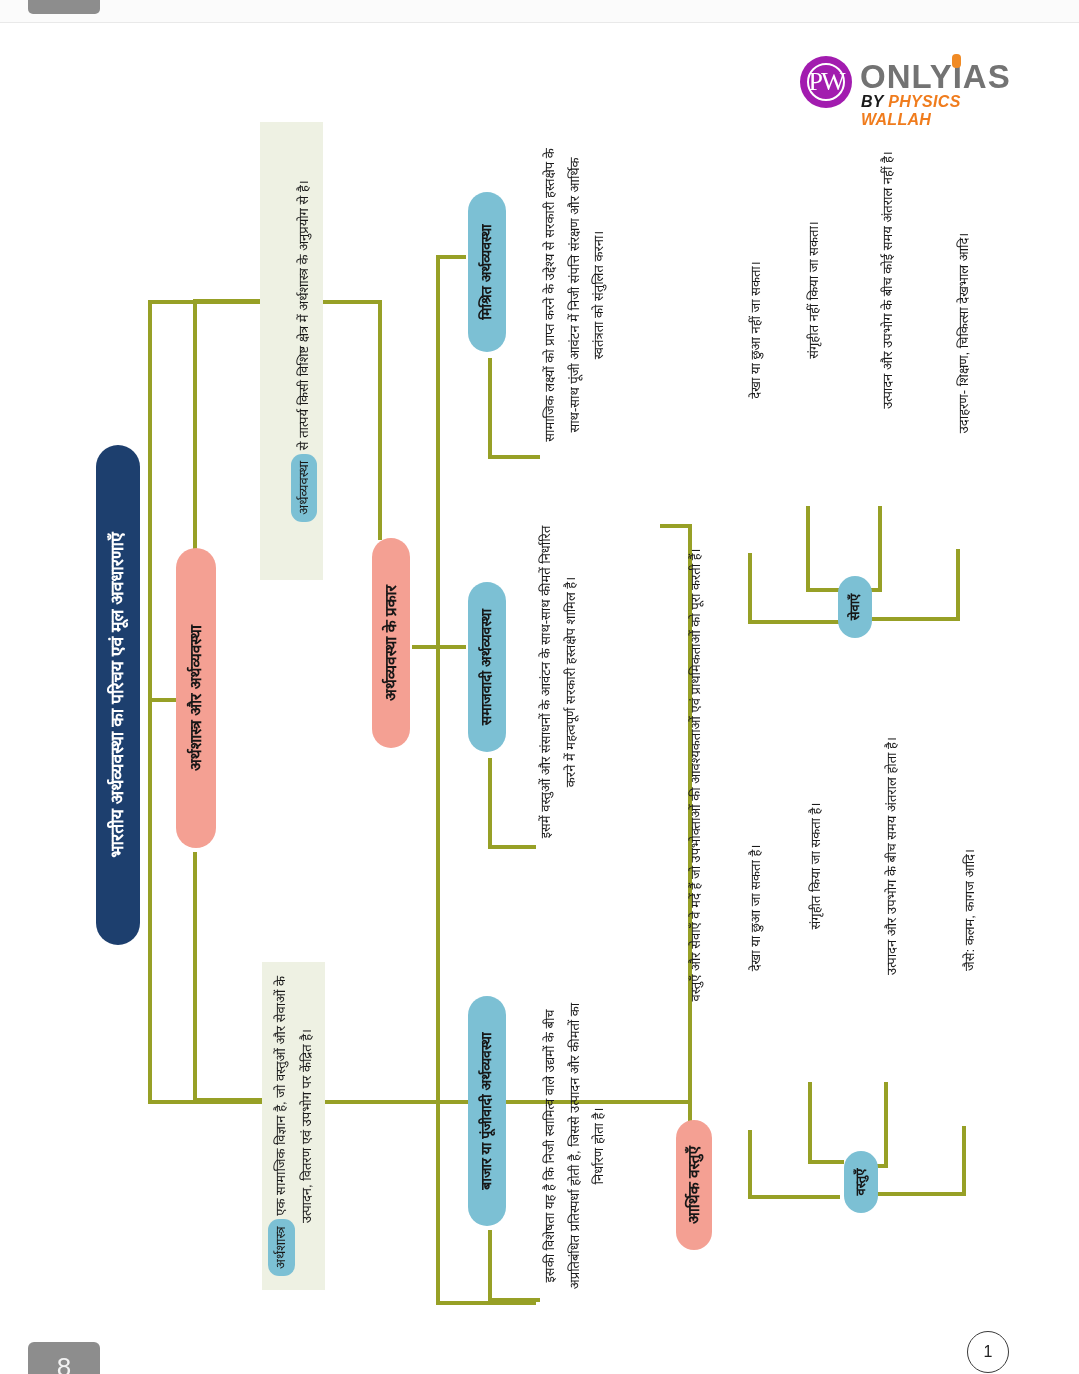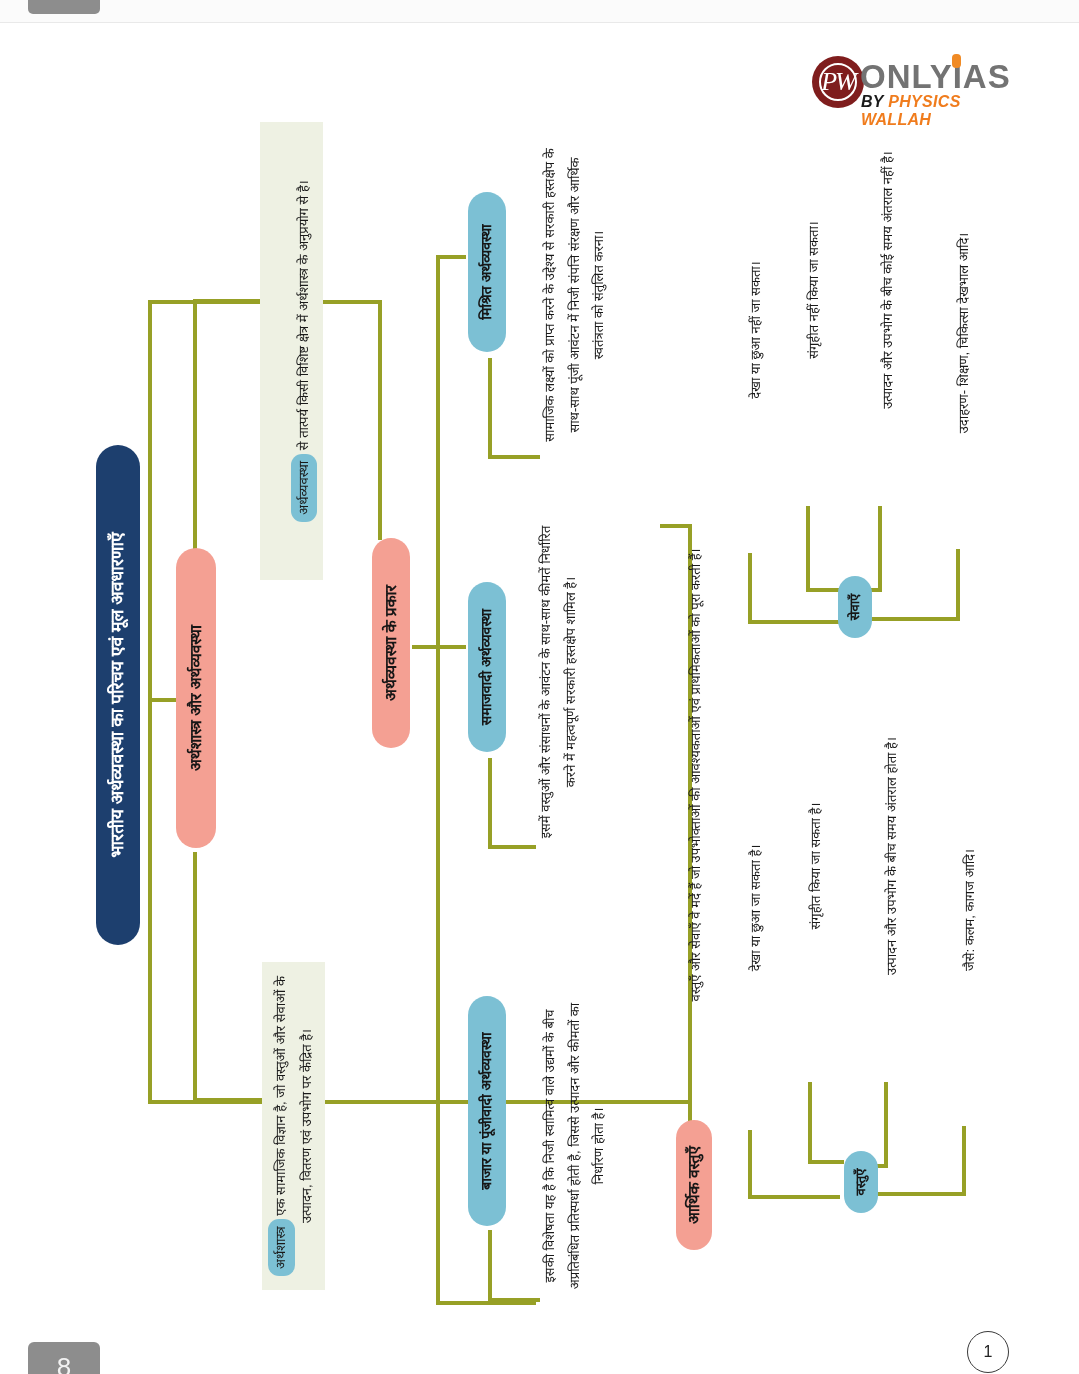--- a/index.html
+++ b/index.html
@@ -31,24 +31,24 @@
   .page-bubble {
     position: absolute; left: 967px; top: 1331px;
     width: 40px; height: 40px; border-radius: 50%;
     border: 1px solid #3a3a3a; background: #fff;
     color: #222; font-size: 16px; text-align: center; line-height: 40px;
   }
 
   
   .logo { position: absolute; left: 800px; top: 52px; width: 195px; height: 58px; }
   .logo-pw {
-    position: absolute; left: 12px; top: 4px; width: 52px; height: 52px;
-    border-radius: 50%; background: #7f1d1d;
+    position: absolute; left: 0; top: 4px; width: 52px; height: 52px;
+    border-radius: 50%; background: #a21caf;
     color: #fff; font-family: "Liberation Serif", serif;
-    font-size: 26px; font-style: italic; text-align: center; line-height: 52px;
+    font-size: 26px; text-align: center; line-height: 52px;
     letter-spacing: -2px;
   }
   .logo-pw::after{
     content:""; position:absolute; left:7px; top:7px; width:38px; height:38px;
     border-radius:50%; border:2px solid #fff; box-sizing:border-box;
   }
   .logo-main {
     position: absolute; left: 60px; top: 6px;
     font-size: 33px; font-weight: bold; letter-spacing: 1px; color: #737373;
   }

